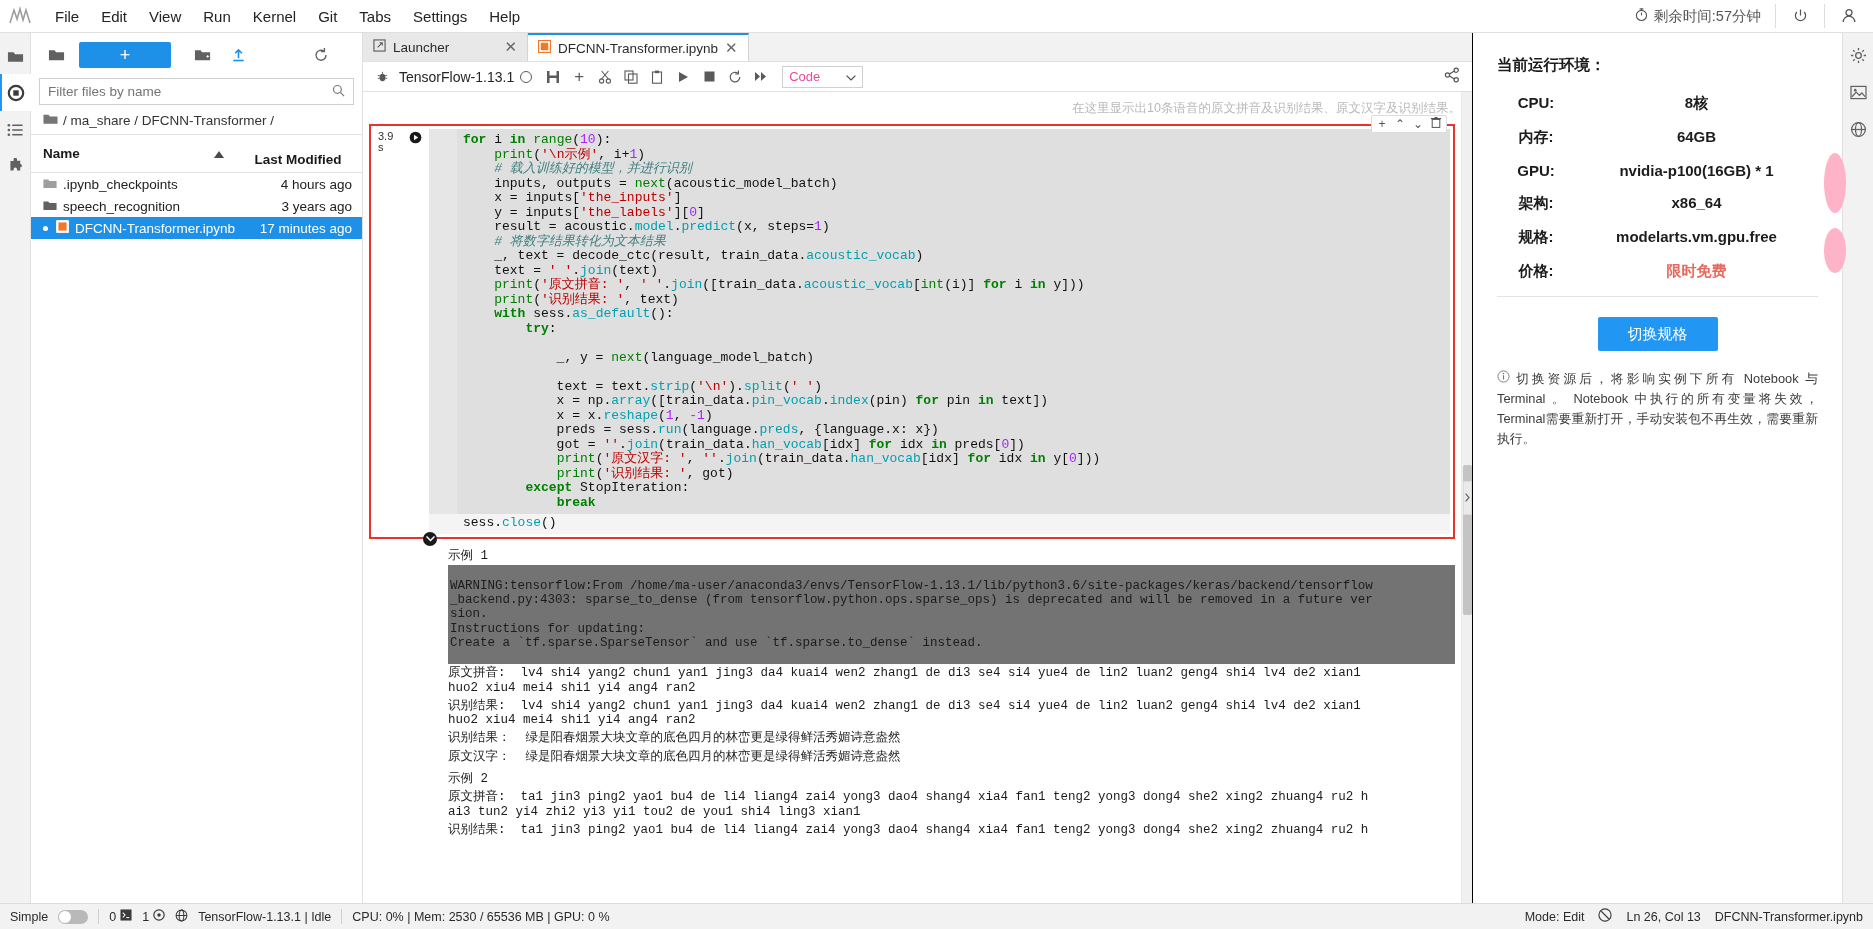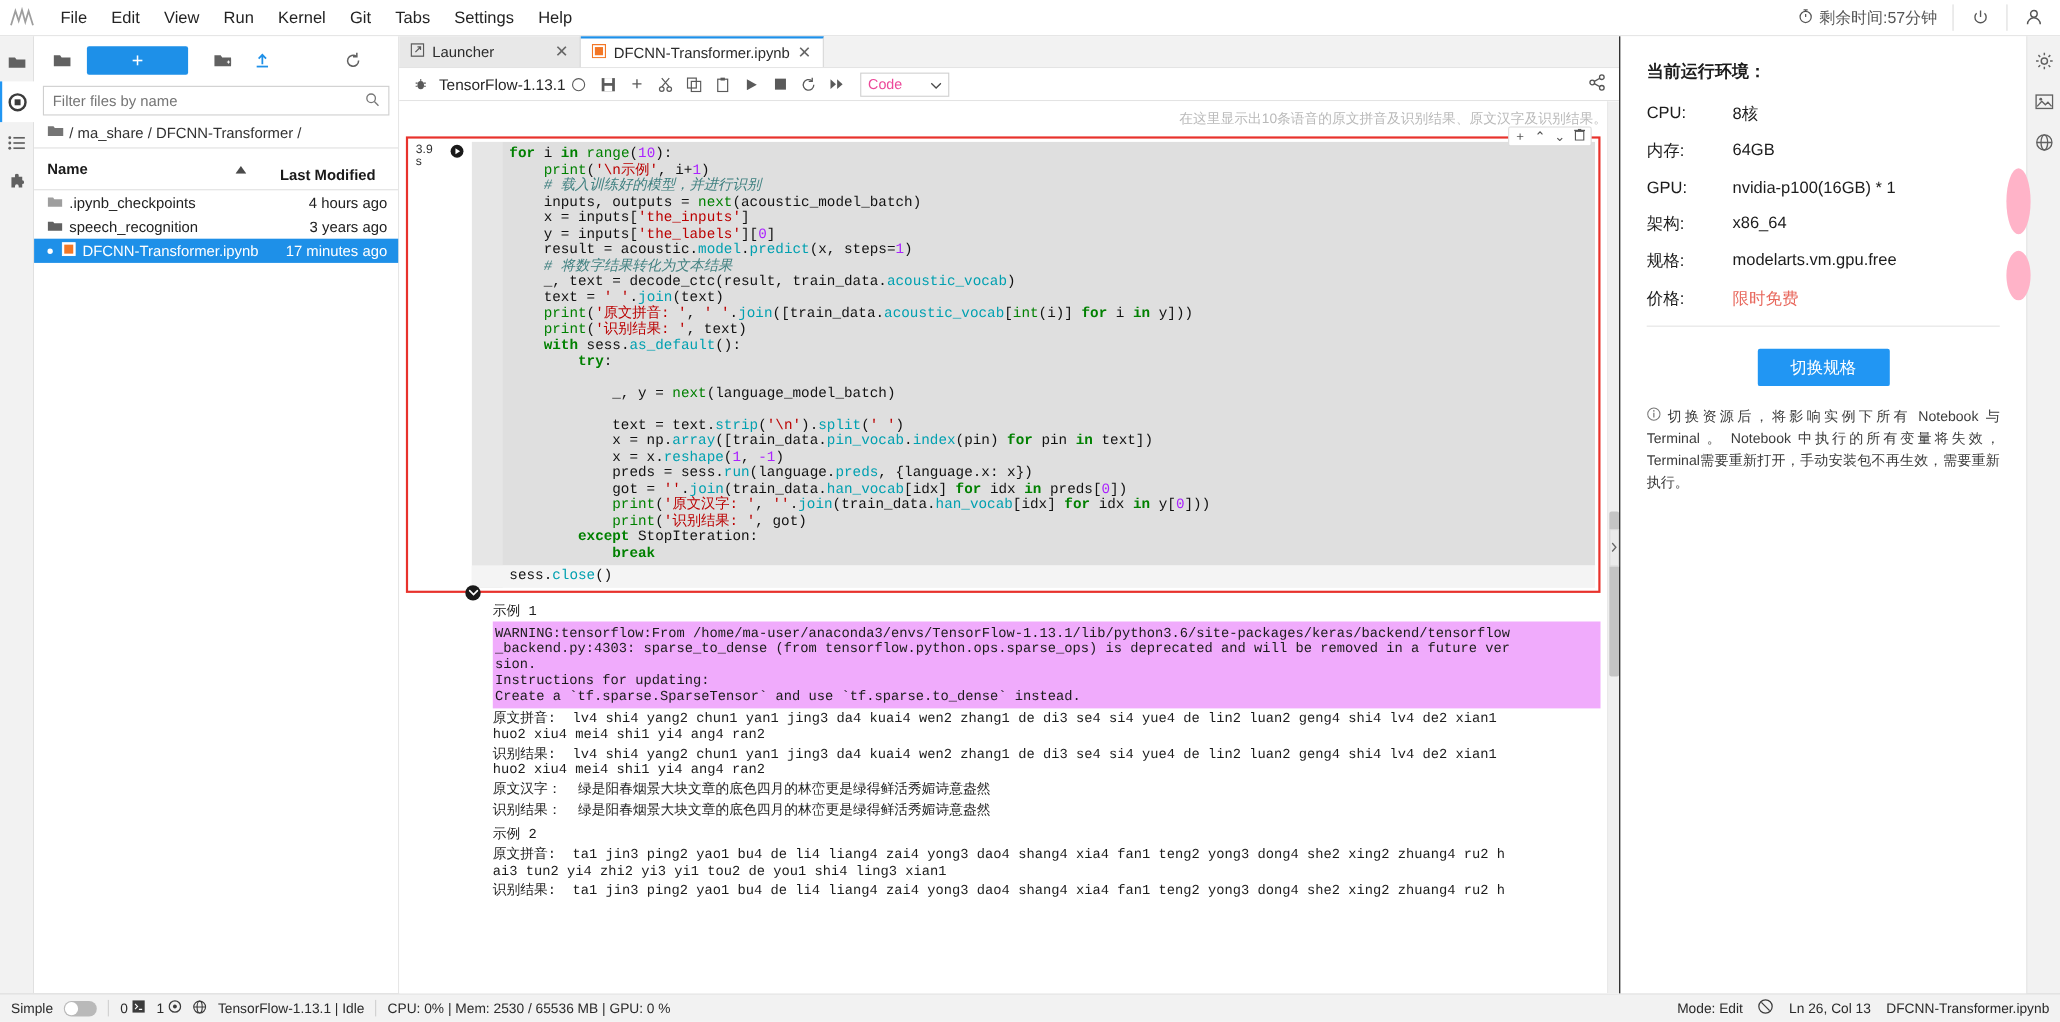--- a/index.html
+++ b/index.html
@@ -137,29 +137,29 @@
     border-radius: 50%; background: #1a1a1a; color: #fff; font-size: 9px;
     display: flex; align-items: center; justify-content: center; z-index: 6;
   }
 
   
   .output-area { margin: 8px 6px 0 6px; display: flex; gap: 24px; }
   .out-prompt { width: 55px; min-width: 55px; }
   .out-body { flex: 1; min-width: 0; font-family: "Liberation Mono", monospace;
               font-size: 12.5px; line-height: 14.3px; color: #1c1c1c; }
   .out-plain { white-space: pre; padding: 2px 0; }
-  .out-err { background: #f0abfc; white-space: pre; padding: 4px 2px; }
+  .out-err { background: #737373; white-space: pre; padding: 14px 2px; }
 
   
   .rightpanel {
     width: 370px; min-width: 370px; background: #fff; border-left: 1px solid #000000;
     padding: 22px 24px 0 24px; position: relative; font-size: 15px; color: #1c1c1c;
   }
   .rp-title { font-weight: bold; font-size: 15.5px; margin-bottom: 18px; }
-  .rp-row { display: flex; margin-bottom: 15px; font-weight: normal; font-size: 15px; }
+  .rp-row { display: flex; margin-bottom: 15px; font-weight: bold; font-size: 15px; text-align: center; }
   .rp-key { width: 78px; min-width: 78px; }
   .rp-val { flex: 1; }
   .rp-val.free { color: #e8685d; }
   .rp-hr { height: 1px; background: #e3e3e3; margin: 6px 0 20px 0; }
   .rp-button {
     background: #2196f3; color: #fff; width: 120px; height: 34px; border-radius: 2px;
     display: flex; align-items: center; justify-content: center; font-size: 15px;
     margin: 0 auto 18px auto;
   }
   .rp-note { font-size: 12.8px; color: #3b3b3b; line-height: 20px; text-align: justify; }
@@ -536,22 +536,22 @@
                 <div class="out-plain">示例 1</div>
                 <div class="out-err">WARNING:tensorflow:From /home/ma-user/anaconda3/envs/TensorFlow-1.13.1/lib/python3.6/site-packages/keras/backend/tensorflow
 _backend.py:4303: sparse_to_dense (from tensorflow.python.ops.sparse_ops) is deprecated and will be removed in a future ver
 sion.
 Instructions for updating:
 Create a `tf.sparse.SparseTensor` and use `tf.sparse.to_dense` instead.</div>
                 <div class="out-plain">原文拼音:  lv4 shi4 yang2 chun1 yan1 jing3 da4 kuai4 wen2 zhang1 de di3 se4 si4 yue4 de lin2 luan2 geng4 shi4 lv4 de2 xian1
 huo2 xiu4 mei4 shi1 yi4 ang4 ran2</div>
                 <div class="out-plain">识别结果:  lv4 shi4 yang2 chun1 yan1 jing3 da4 kuai4 wen2 zhang1 de di3 se4 si4 yue4 de lin2 luan2 geng4 shi4 lv4 de2 xian1
 huo2 xiu4 mei4 shi1 yi4 ang4 ran2</div>
+                <div class="out-plain">识别结果：  绿是阳春烟景大块文章的底色四月的林峦更是绿得鲜活秀媚诗意盎然</div>
                 <div class="out-plain">原文汉字：  绿是阳春烟景大块文章的底色四月的林峦更是绿得鲜活秀媚诗意盎然</div>
-                <div class="out-plain">识别结果：  绿是阳春烟景大块文章的底色四月的林峦更是绿得鲜活秀媚诗意盎然</div>
                 <div class="out-plain"></div>
                 <div class="out-plain">示例 2</div>
                 <div class="out-plain">原文拼音:  ta1 jin3 ping2 yao1 bu4 de li4 liang4 zai4 yong3 dao4 shang4 xia4 fan1 teng2 yong3 dong4 she2 xing2 zhuang4 ru2 h
 ai3 tun2 yi4 zhi2 yi3 yi1 tou2 de you1 shi4 ling3 xian1</div>
                 <div class="out-plain">识别结果:  ta1 jin3 ping2 yao1 bu4 de li4 liang4 zai4 yong3 dao4 shang4 xia4 fan1 teng2 yong3 dong4 she2 xing2 zhuang4 ru2 h</div>
               </div>
           </div>
         </div>
 
         <div class="vscroll" style="width:11px">

